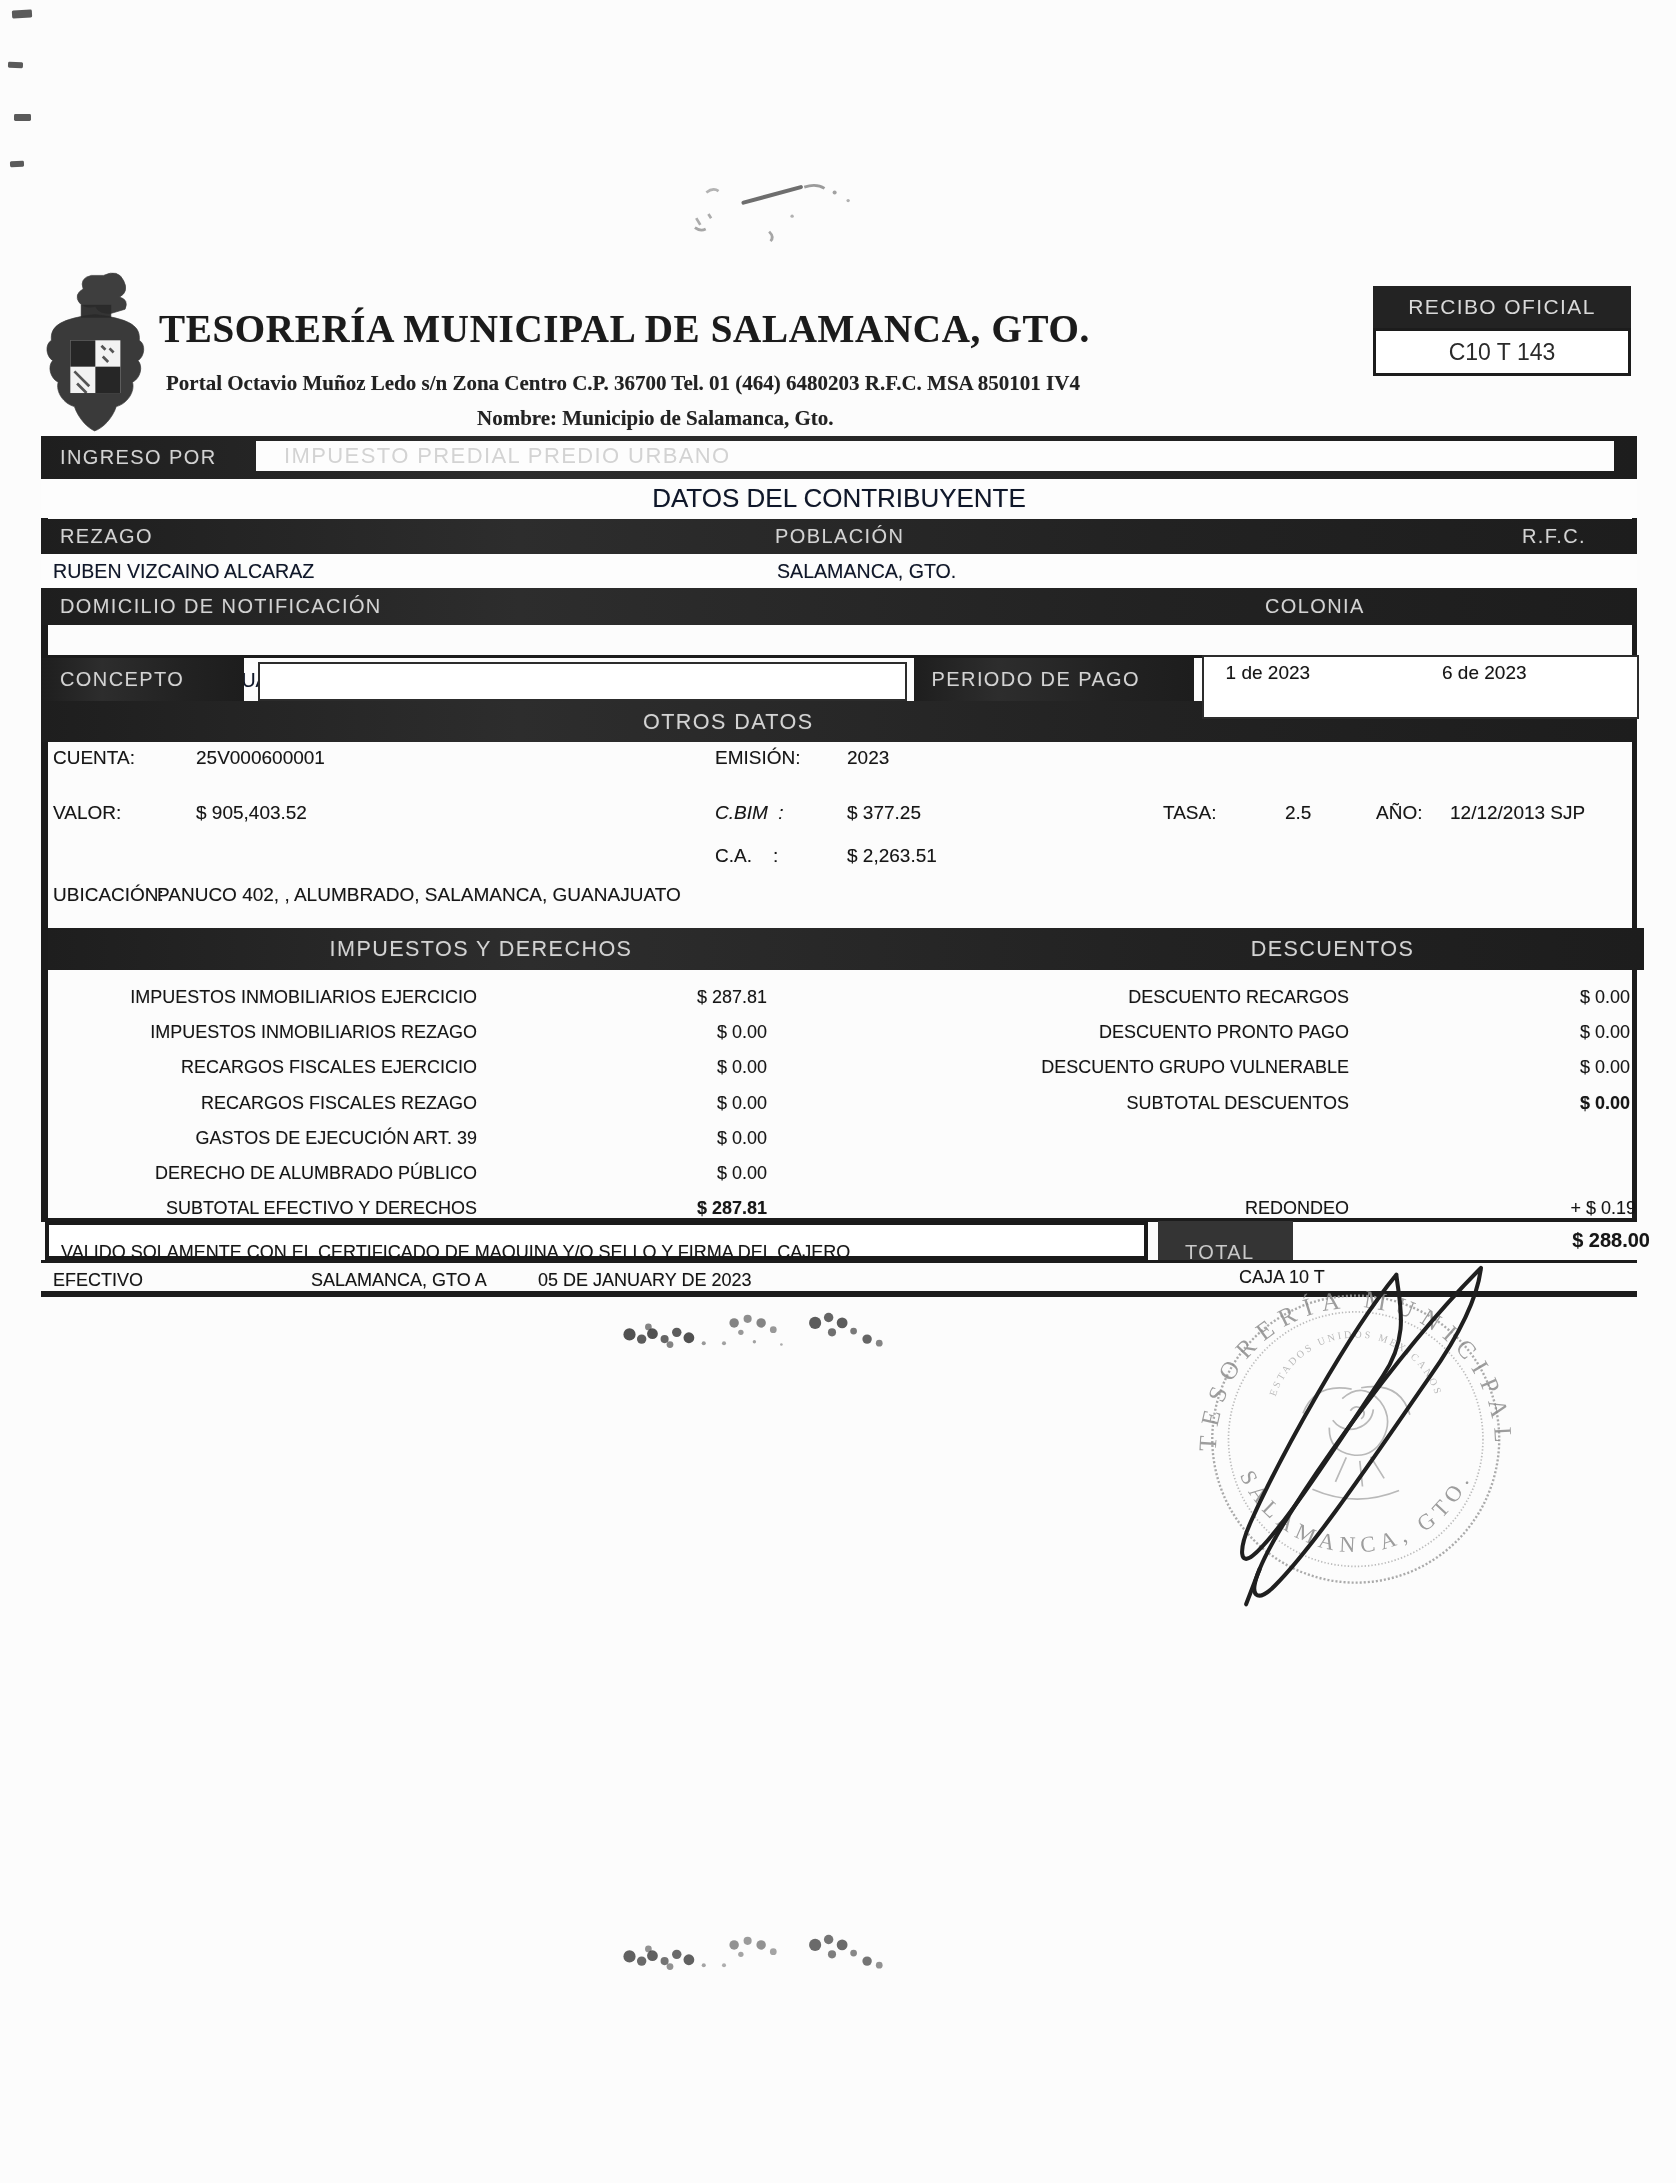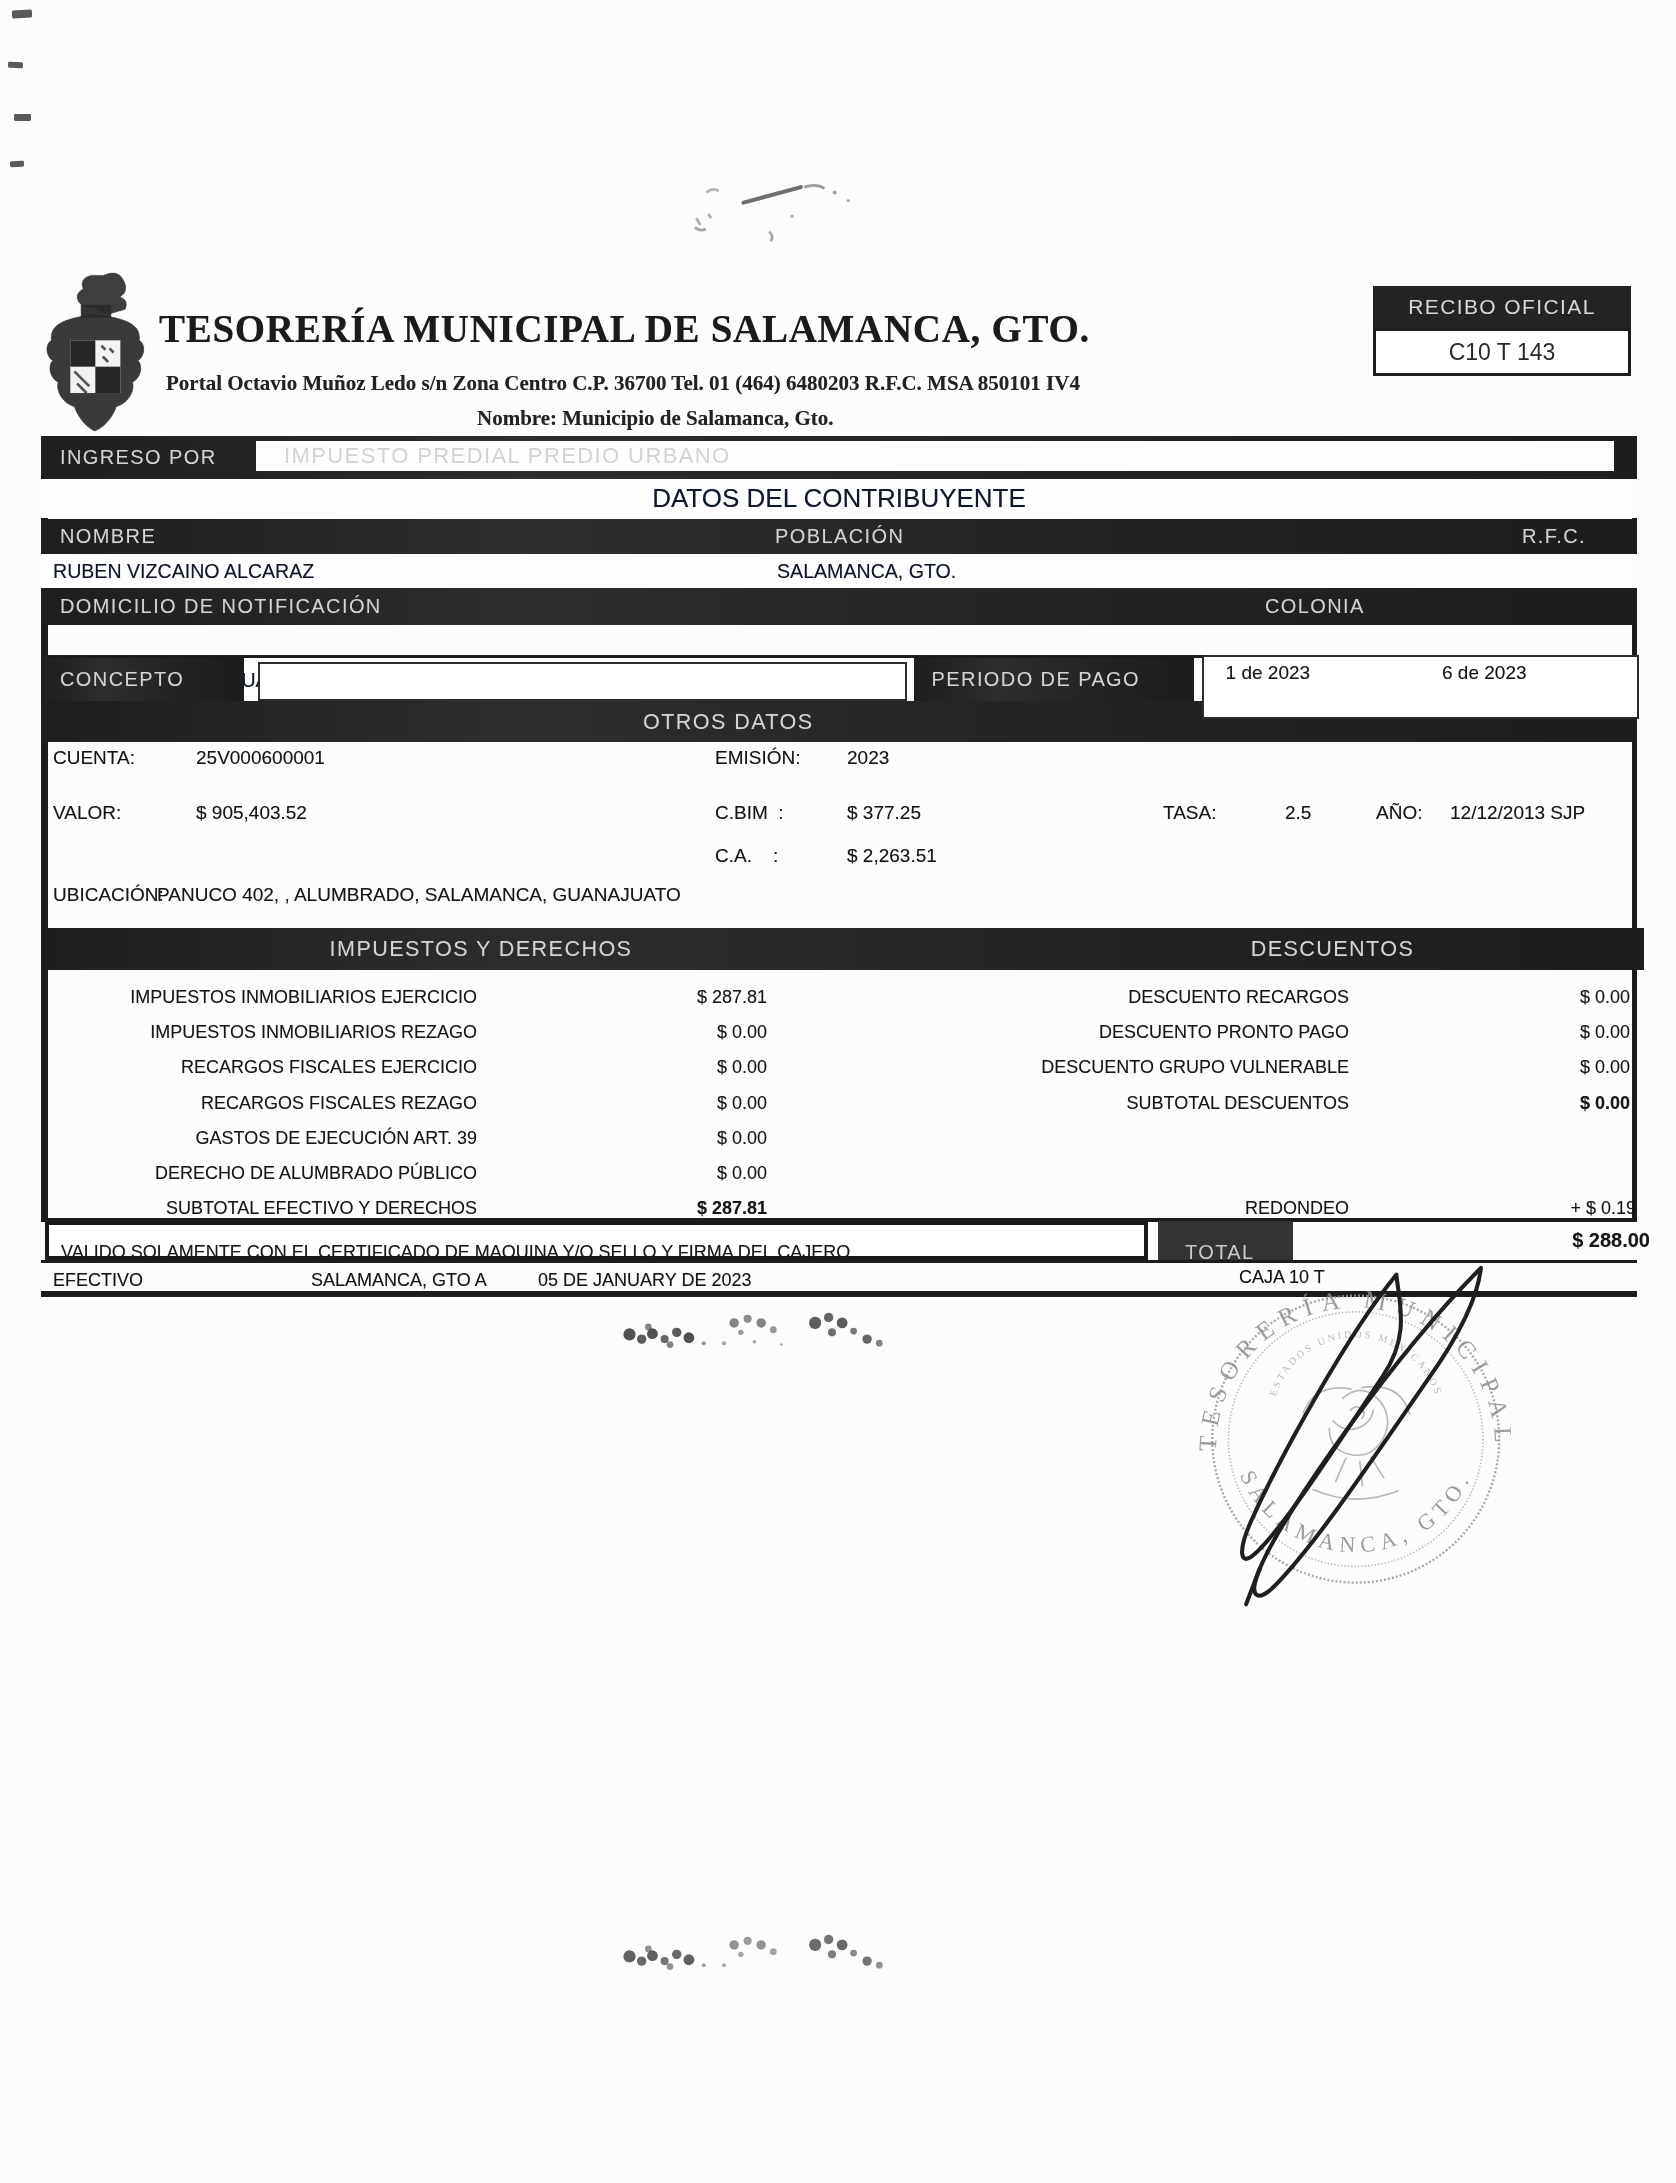--- a/index.html
+++ b/index.html
@@ -78,21 +78,21 @@
     <div class="inputbox" style="left:215px;top:4.7px;width:1358px;height:30px;border:none;background:#fdfdfd;">
       <span class="field" style="position:absolute;left:28px;line-height:30px;font-size:22px;white-space:pre;">IMPUESTO PREDIAL PREDIO URBANO</span>
     </div>
   </div>
 
   <div class="wrow centered" style="left:41px;top:479px;width:1596px;height:39px;">
     <span style="position:static;font-size:26px;font-weight:500;line-height:39px;">DATOS DEL CONTRIBUYENTE</span>
   </div>
 
   <div class="band" style="left:41px;top:519px;width:1596px;height:35px;">
-    <span style="left:19px;line-height:35px;">NOMBRE</span>
+    <span style="left:19px;line-height:35px;">REZAGO</span>
     <span style="left:734px;line-height:35px;">POBLACIÓN</span>
     <span style="left:1481px;line-height:35px;">R.F.C.</span>
   </div>
   <div class="wrow" style="left:41px;top:554px;width:1596px;height:34px;">
     <span style="left:12px;line-height:34px;">RUBEN VIZCAINO ALCARAZ</span>
     <span style="left:736px;line-height:34px;">SALAMANCA, GTO.</span>
     <span style="left:1488px;line-height:34px;"></span>
   </div>
 
   <div class="band" style="left:41px;top:588px;width:1596px;height:37px;">
@@ -123,21 +123,21 @@
     <span style="left:602px;line-height:41px;font-size:21.6px;text-align:center;">OTROS DATOS</span>
   </div>
 
   <span class="abs field" style="left:53px;top:747px;">CUENTA:</span>
   <span class="abs field" style="left:196px;top:747px;">25V000600001</span>
   <span class="abs field" style="left:715px;top:747px;">EMISIÓN:</span>
   <span class="abs field" style="left:847px;top:747px;">2023</span>
 
   <span class="abs field" style="left:53px;top:802px;">VALOR:</span>
   <span class="abs field" style="left:196px;top:802px;">$ 905,403.52</span>
-  <span class="abs field" style="left:715px;top:802px;">C.BIM  :</span>
+  <span class="abs field" style="left:715px;top:802px;font-style:italic;">C.BIM  :</span>
   <span class="abs field" style="left:847px;top:802px;">$ 377.25</span>
   <span class="abs field" style="left:1163px;top:802px;">TASA:</span>
   <span class="abs field" style="left:1285px;top:802px;">2.5</span>
   <span class="abs field" style="left:1376px;top:802px;">AÑO:</span>
   <span class="abs field" style="left:1450px;top:802px;">12/12/2013 SJP</span>
 
   <span class="abs field" style="left:715px;top:845px;">C.A.    :</span>
   <span class="abs field" style="left:847px;top:845px;">$ 2,263.51</span>
 
   <span class="abs field" style="left:53px;top:884px;">UBICACIÓN:</span>

